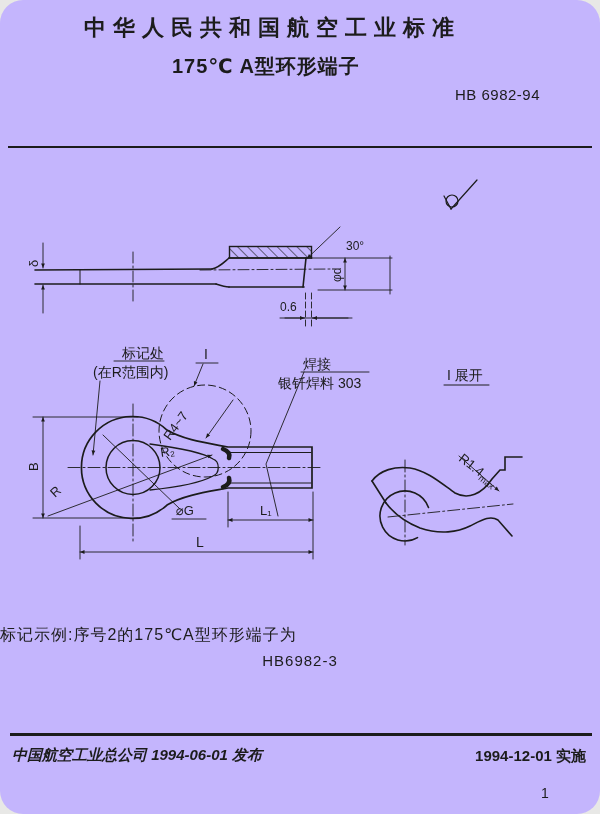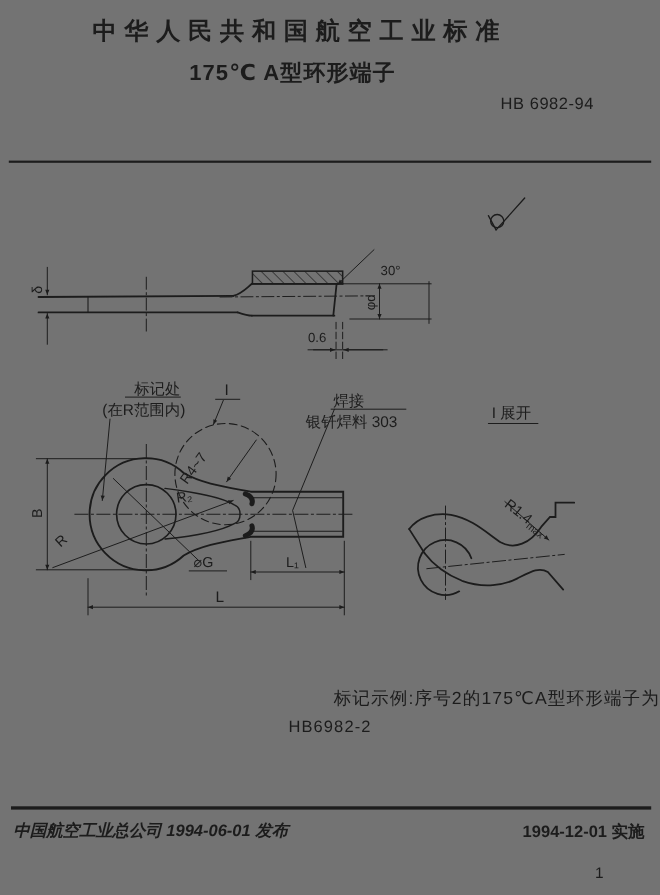--- a/index.html
+++ b/index.html
@@ -1,26 +1,27 @@
 <!DOCTYPE html>
 <html><head>
 <meta charset="utf-8">
 <style>
   html,body{margin:0;padding:0;background:#e8e8e6;}
   .page{
     position:relative;width:600px;height:814px;margin:0 auto;
-    background:#737373;color:#1c1c1c;overflow:hidden;
+    background:#c4b5fd;color:#1c1c1c;overflow:hidden;
     font-family:"Liberation Sans","DejaVu Sans",sans-serif;
+    border-radius:23px;
   }
   .abs{position:absolute;white-space:nowrap;}
   .title{top:13px;left:84px;font-size:22px;font-weight:bold;letter-spacing:7px;}
   .subtitle{top:53px;left:172px;font-size:20px;font-weight:bold;letter-spacing:1px;}
   .stdno{top:86px;left:455px;font-size:15px;font-weight:normal;letter-spacing:.5px;}
   .toprule{top:146px;left:8px;width:584px;height:2px;background:#1c1c1c;}
-  .example{top:625px;left:0;width:600px;text-align:right;font-size:16px;letter-spacing:1px;}
+  .example{top:625px;left:0;width:600px;text-align:left;font-size:16px;letter-spacing:1px;}
   .example2{top:652px;left:0;width:600px;text-align:center;font-size:15px;letter-spacing:1px;}
   .botrule{top:733px;left:10px;width:582px;height:3px;background:#1c1c1c;}
   .foot-left{top:746px;left:12px;font-size:15px;font-weight:bold;font-style:italic;}
   .foot-right{top:747px;right:14px;font-size:15px;font-weight:bold;}
   .pageno{top:785px;left:541px;font-size:14px;}
   svg{position:absolute;top:150px;left:0;}
   svg text{fill:#1c1c1c;stroke:none;font-family:"Liberation Sans","DejaVu Sans",sans-serif;}
 </style>
 </head>
 <body>
@@ -173,19 +174,19 @@
       <g stroke-width="0.9" stroke-dasharray="12 3 2 3">
         <line x1="405" y1="460" x2="405" y2="545"></line>
         <line x1="388" y1="517" x2="513" y2="504"></line>
       </g>
       <line x1="459" y1="456" x2="499" y2="491" stroke-width="0.9" marker-end="url(#arr)"></line>
       <text x="458" y="460" transform="rotate(38 458 460)" font-size="13"><tspan>R1.4</tspan><tspan font-size="9" dy="3">max</tspan></text>
     </g>
   </svg>
 
   <div class="abs example">标记示例:序号2的175℃A型环形端子为</div>
-  <div class="abs example2">HB6982-2</div>
+  <div class="abs example2">HB6982-3</div>
 
   <div class="abs botrule"></div>
   <div class="abs foot-left">中国航空工业总公司 1994-06-01 发布</div>
   <div class="abs foot-right">1994-12-01 实施</div>
   <div class="abs pageno">1</div>
 </div>
 
 </body></html>

